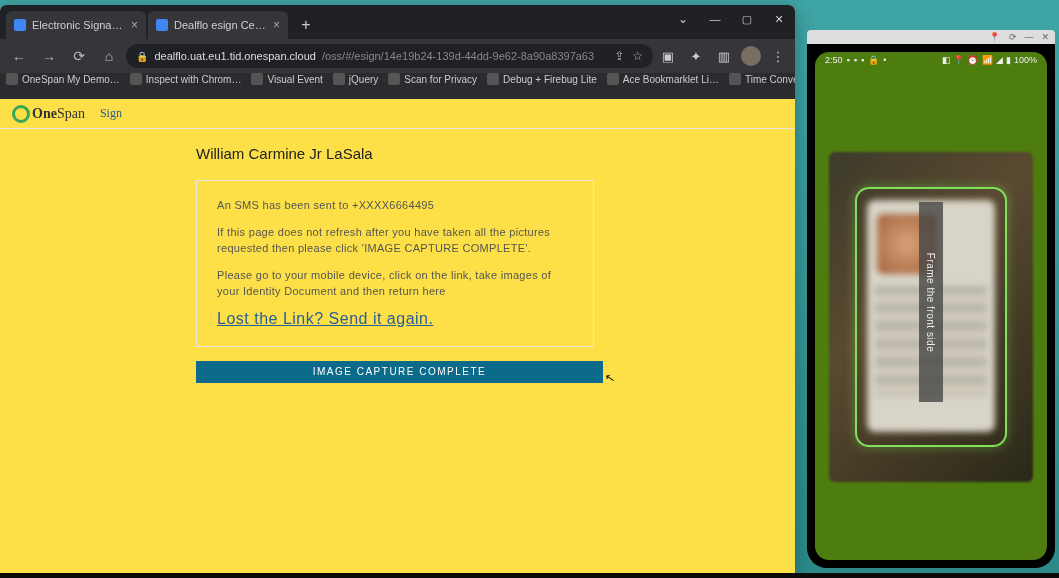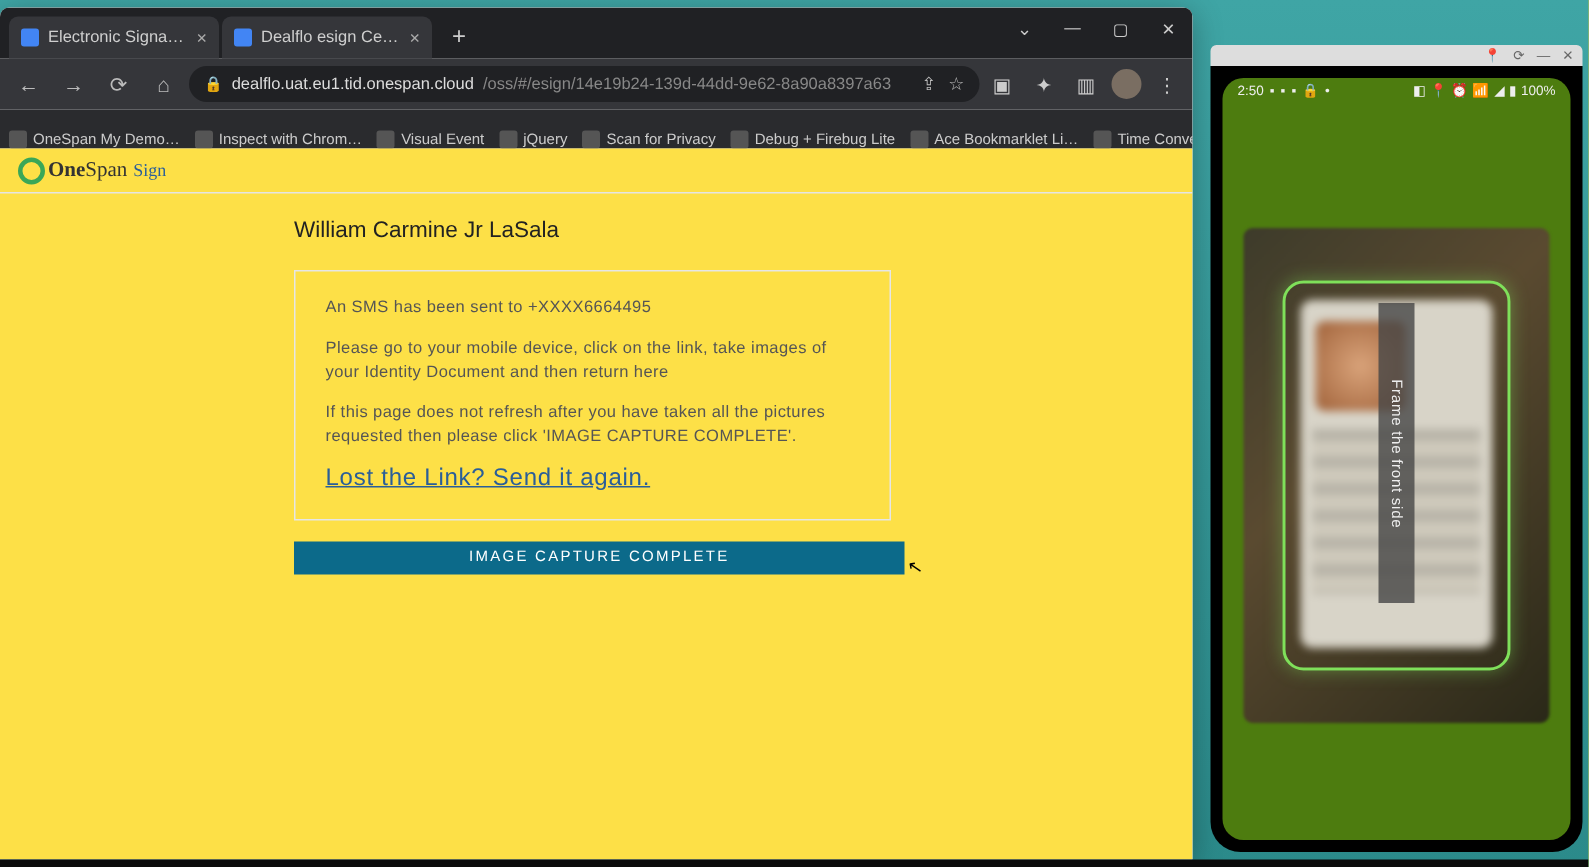--- a/index.html
+++ b/index.html
@@ -91,21 +91,21 @@
   .addr .path { color:#888; overflow:hidden; text-overflow:ellipsis; white-space:nowrap;}
   .addr-right{margin-left:auto;display:flex;gap:8px;align-items:center;}
   .addr-right span{font-size:12px;color:#bbb;}
   .toolbar-right{display:flex;gap:6px;align-items:center;}
   .tb-icon{width:22px;height:22px;color:#ccc;font-size:13px;display:flex;align-items:center;justify-content:center;}
   .avatar{width:20px;height:20px;border-radius:50%;background:#7a6e62;}
 
   
   .bookmarks {
     height:26px; background:#2a2b2e;
-    display:flex;align-items:flex-end;
+    display:flex;align-items:flex-start;
     padding:0 6px; gap:10px;
   }
   .bm {
     display:flex;align-items:center;gap:4px;
     color:#ccc;font-size:10px;white-space:nowrap;
   }
   .bm .bm-icon{width:12px;height:12px;background:#555;border-radius:2px;flex:0 0 auto;}
   .bookmarks .spacer{flex:1;}
 
   
@@ -116,21 +116,21 @@
     height:30px; border-bottom:1px solid #e5e5e5;
     display:flex;align-items:center;padding:0 12px;
   }
   .logo{display:flex;align-items:center;gap:2px;}
   .logo-mark{
     width:18px;height:18px;border:3px solid #3aa757;border-radius:50%;
     position:relative;
   }
   .logo-text{font-family:Georgia,serif;color:#333;font-size:14px;}
   .logo-text .bold{font-weight:600;}
-  .logo-sign{font-family:cursive;color:#2a5e99;font-size:12px;margin-left:2px;}
+  .logo-sign{font-family:cursive;color:#2a5e99;font-size:12px;margin-left:13px;}
 
   .content{
     padding: 14px 0 0 196px;
     color:#333;
   }
   .step{font-size:11px;color:#666;letter-spacing:.2px;}
   .h1{font-size:15px;color:#222;margin-top:4px;font-weight:400;}
   .h2{font-size:15px;color:#222;margin-top:2px;font-weight:400;}
 
   .panel{
@@ -333,22 +333,22 @@
           <span class="logo-text"><span class="bold">One</span><span>Span</span></span>
           <span class="logo-sign">Sign</span>
         </div>
       </div>
 
       <div class="content">
         <div class="h2">William Carmine Jr LaSala</div>
 
         <div class="panel">
           <p>An SMS has been sent to +XXXX6664495</p>
+          <p>If this page does not refresh after you have taken all the pictures requested then please click 'IMAGE CAPTURE COMPLETE'.</p>
           <p>Please go to your mobile device, click on the link, take images of your Identity Document and then return here</p>
-          <p>If this page does not refresh after you have taken all the pictures requested then please click 'IMAGE CAPTURE COMPLETE'.</p>
           <a href="#">Lost the Link? Send it again.</a>
         </div>
 
         <button class="cta">IMAGE CAPTURE COMPLETE</button>
       </div>
 
       <div class="cursor">↖</div>
     </div>
   </div>
 

